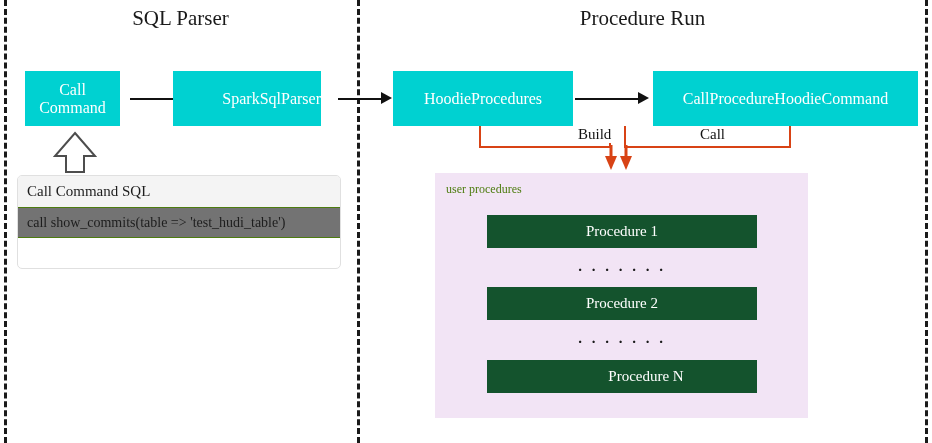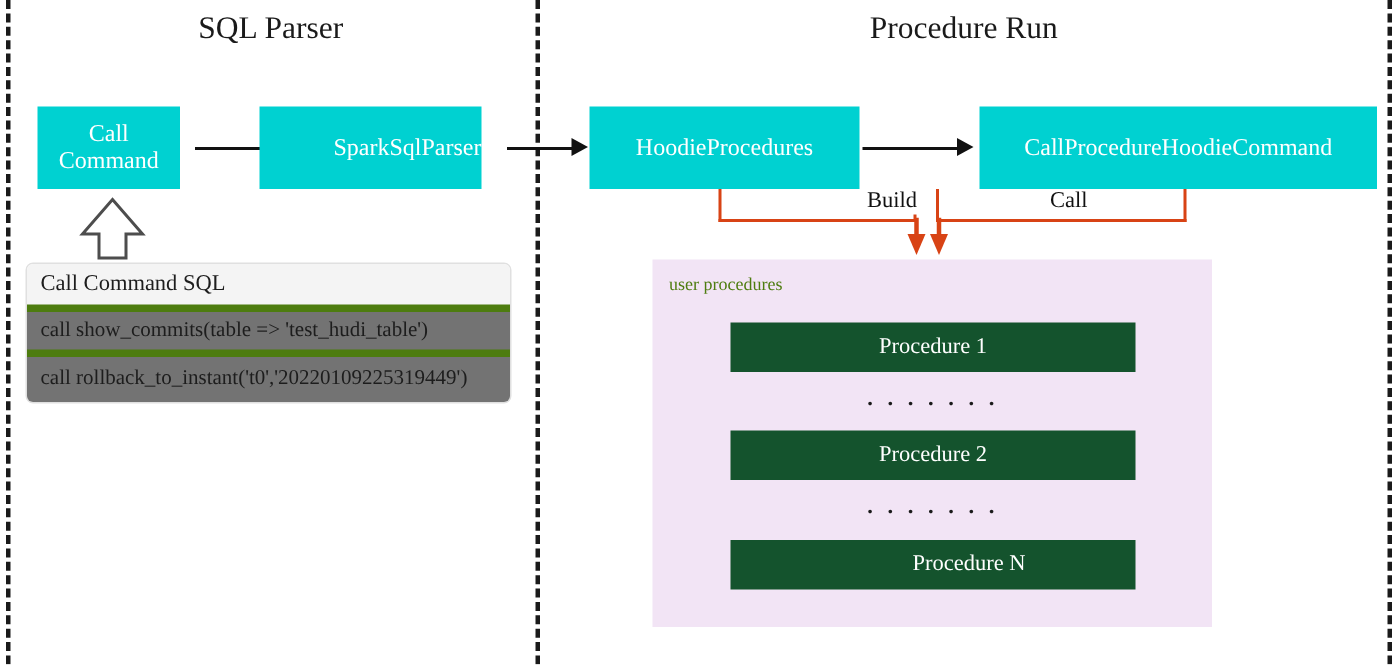--- a/index.html
+++ b/index.html
@@ -63,21 +63,21 @@
     overflow: hidden;
   }
   .sql-row {
     box-sizing: border-box;
     padding: 0 9px;
     display: flex;
     align-items: center;
     font-size: 14px;
     color: #1d1d1d;
     white-space: nowrap;
-    border-bottom: 5px solid #4d7c0f;
+    border-bottom: 1px solid #4d7c0f;
   }
   .sql-row.head {
     background: #f4f4f4;
     font-size: 15px;
     height: 32px;
   }
   .sql-row.body { height: 30px; background: #737373; }
   .sql-row.last { border-bottom: none; }
 
   .up-arrow-svg { position: absolute; }
@@ -155,21 +155,20 @@
   <div class="arrow-line" style="left:338px; top:98px; width:44px;"></div>
   <div class="arrow-head" style="left:381px; top:92px;"></div>
 
   <svg class="up-arrow-svg" style="left:52px; top:130px;" width="46" height="44" viewBox="0 0 46 44">
     <polygon points="23,3 43,26 32,26 32,42 14,42 14,26 3,26" fill="#ffffff" stroke="#4d4d4d" stroke-width="2" stroke-linejoin="miter"></polygon>
   </svg>
 
   <div class="sql-table" style="left:17px; top:175px; width:324px; height:94px;">
     <div class="sql-row head">Call Command SQL</div>
     <div class="sql-row body">call show_commits(table =&gt; 'test_hudi_table')</div>
-    <div class="sql-row body last">call rollback_to_instant('t0','20220109225319449')</div>
   </div>
 
   <div class="teal-box" style="left:393px; top:71px; width:180px; height:55px;">
     <span>HoodieProcedures</span>
   </div>
 
   <div class="arrow-line" style="left:575px; top:98px; width:64px;"></div>
   <div class="arrow-head" style="left:638px; top:92px;"></div>
 
   <div class="teal-box" style="left:653px; top:71px; width:265px; height:55px;">

